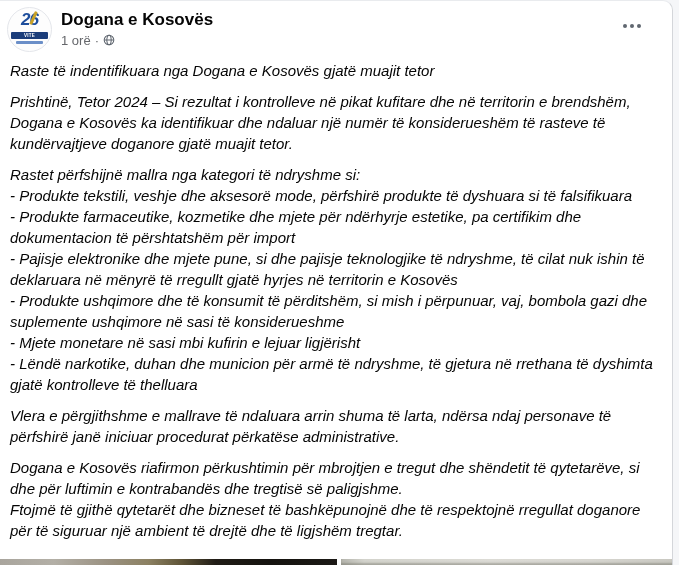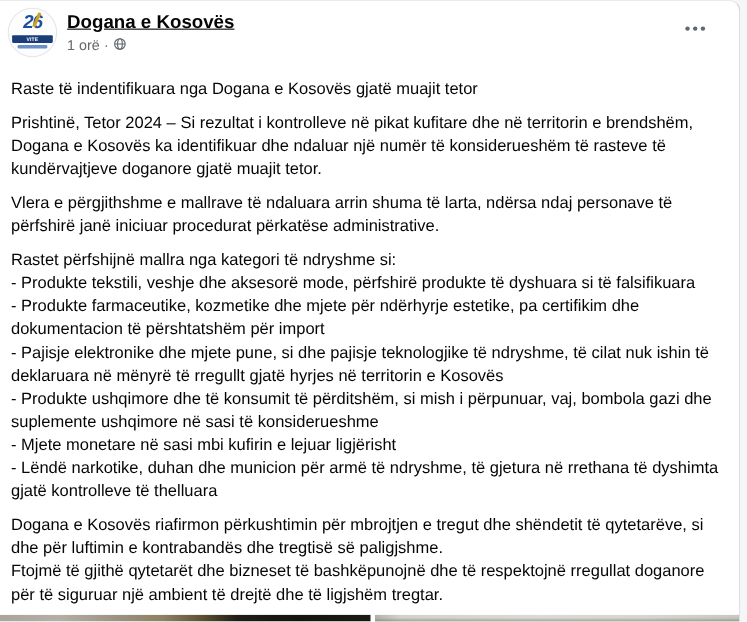--- a/index.html
+++ b/index.html
@@ -33,32 +33,32 @@
     position:absolute; left:3px; right:3px; top:24px; height:7px;
     background:#1b3d7a; border-radius:1px;
     color:#fff; font-size:4.5px; font-weight:bold; text-align:center;
     line-height:7px; letter-spacing:.2px; overflow:hidden;
   }
   .avatar-subbar {
     position:absolute; left:8px; right:8px; top:33px; height:3px;
     background:#3a6ab5; border-radius:1px; opacity:.75;
   }
   .header-info { margin-left:9px; padding-top:2px; }
-  .page-name { font-size:17px; font-weight:bold; color:#050505; line-height:21px; cursor:pointer;text-decoration:underline; }
+  .page-name { font-size:17px; font-weight:bold; color:#050505; line-height:21px; cursor:pointer; }
   .meta { margin-top:3px; font-size:13px; color:#65676b; display:flex; align-items:flex-start; gap:4px; }
   .meta .ts { cursor:pointer; }
   .globe { display:inline-block; margin-top:1px; }
   .menu-btn {
     margin-left:auto; margin-right:13px; margin-top:11px;
     display:flex; gap:3px; padding:6px 4px; cursor:pointer; border-radius:50%;
   }
   .menu-btn i { width:4px; height:4px; border-radius:50%; background:#606770; display:block; }
   
   .post-text { padding:8px 13px 0 10px; font-size:15px; line-height:21px; color:#050505; }
-  .post-text p { margin:10px 0 10px; white-space:pre-line; }
+  .post-text p { margin:0 0 10px; white-space:pre-line;font-style:italic; }
   
   .photo-strip {
     position:absolute; left:0; bottom:0; width:673px; height:6px;
     display:flex; background:#fff;
   }
   .photo-strip .gap { width:4px; background:#fff; }
   .photo-left {
     width:337px; height:6px; cursor:pointer;
     background:linear-gradient(90deg,#a9a59d 0%,#b3afa6 16%,#9a9181 32%,
                #8c8162 44%,#5e5336 54%,#201c16 64%,#15130f 80%,#1b1915 100%);
@@ -99,28 +99,28 @@
     <div class="menu-btn">
       <i></i>
       <i></i>
       <i></i>
     </div>
   </div>
 
   <div class="post-text">
       <p>Raste të indentifikuara nga Dogana e Kosovës gjatë muajit tetor</p>
       <p>Prishtinë, Tetor 2024 – Si rezultat i kontrolleve në pikat kufitare dhe në territorin e brendshëm, Dogana e Kosovës ka identifikuar dhe ndaluar një numër të konsiderueshëm të rasteve të kundërvajtjeve doganore gjatë muajit tetor.</p>
-      <p>Vlera e përgjithshme e mallrave të ndaluara arrin shuma të larta, ndërsa ndaj personave të përfshirë janë iniciuar procedurat përkatëse administrative.</p>
       <p>Rastet përfshijnë mallra nga kategori të ndryshme si:
 - Produkte tekstili, veshje dhe aksesorë mode, përfshirë produkte të dyshuara si të falsifikuara
 - Produkte farmaceutike, kozmetike dhe mjete për ndërhyrje estetike, pa certifikim dhe dokumentacion të përshtatshëm për import
 - Pajisje elektronike dhe mjete pune, si dhe pajisje teknologjike të ndryshme, të cilat nuk ishin të deklaruara në mënyrë të rregullt gjatë hyrjes në territorin e Kosovës
 - Produkte ushqimore dhe të konsumit të përditshëm, si mish i përpunuar, vaj, bombola gazi dhe suplemente ushqimore në sasi të konsiderueshme
 - Mjete monetare në sasi mbi kufirin e lejuar ligjërisht
 - Lëndë narkotike, duhan dhe municion për armë të ndryshme, të gjetura në rrethana të dyshimta gjatë kontrolleve të thelluara</p>
+      <p>Vlera e përgjithshme e mallrave të ndaluara arrin shuma të larta, ndërsa ndaj personave të përfshirë janë iniciuar procedurat përkatëse administrative.</p>
       <p>Dogana e Kosovës riafirmon përkushtimin për mbrojtjen e tregut dhe shëndetit të qytetarëve, si dhe për luftimin e kontrabandës dhe tregtisë së paligjshme.
 Ftojmë të gjithë qytetarët dhe bizneset të bashkëpunojnë dhe të respektojnë rregullat doganore për të siguruar një ambient të drejtë dhe të ligjshëm tregtar.</p>
     </div>
 
   <div class="photo-strip">
     <div class="photo-left"></div>
     <div class="gap"></div>
     <div class="photo-right"></div>
   </div>
 

